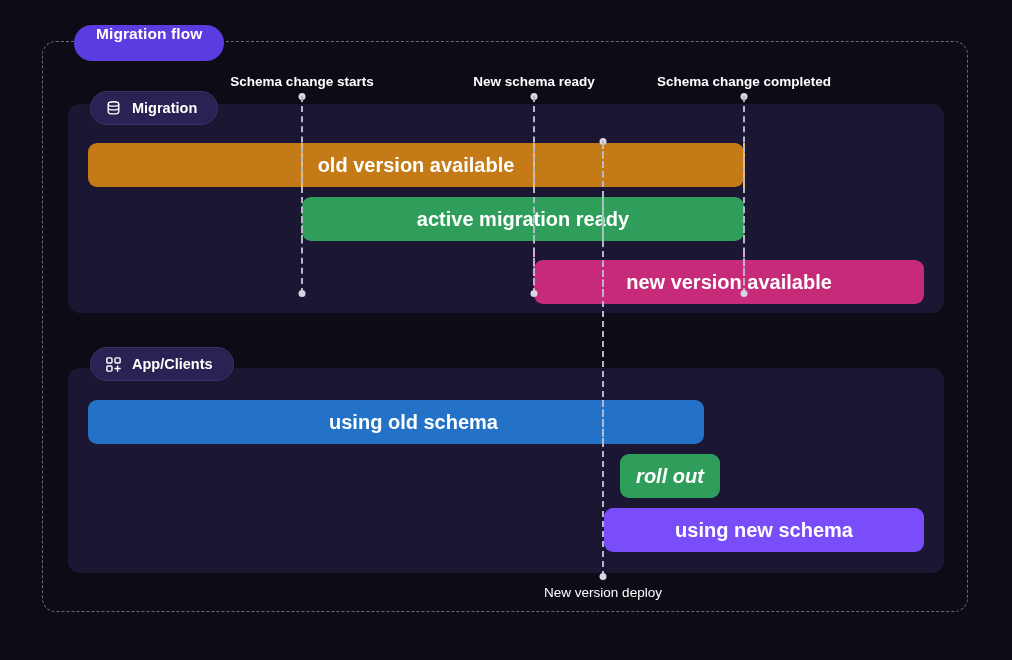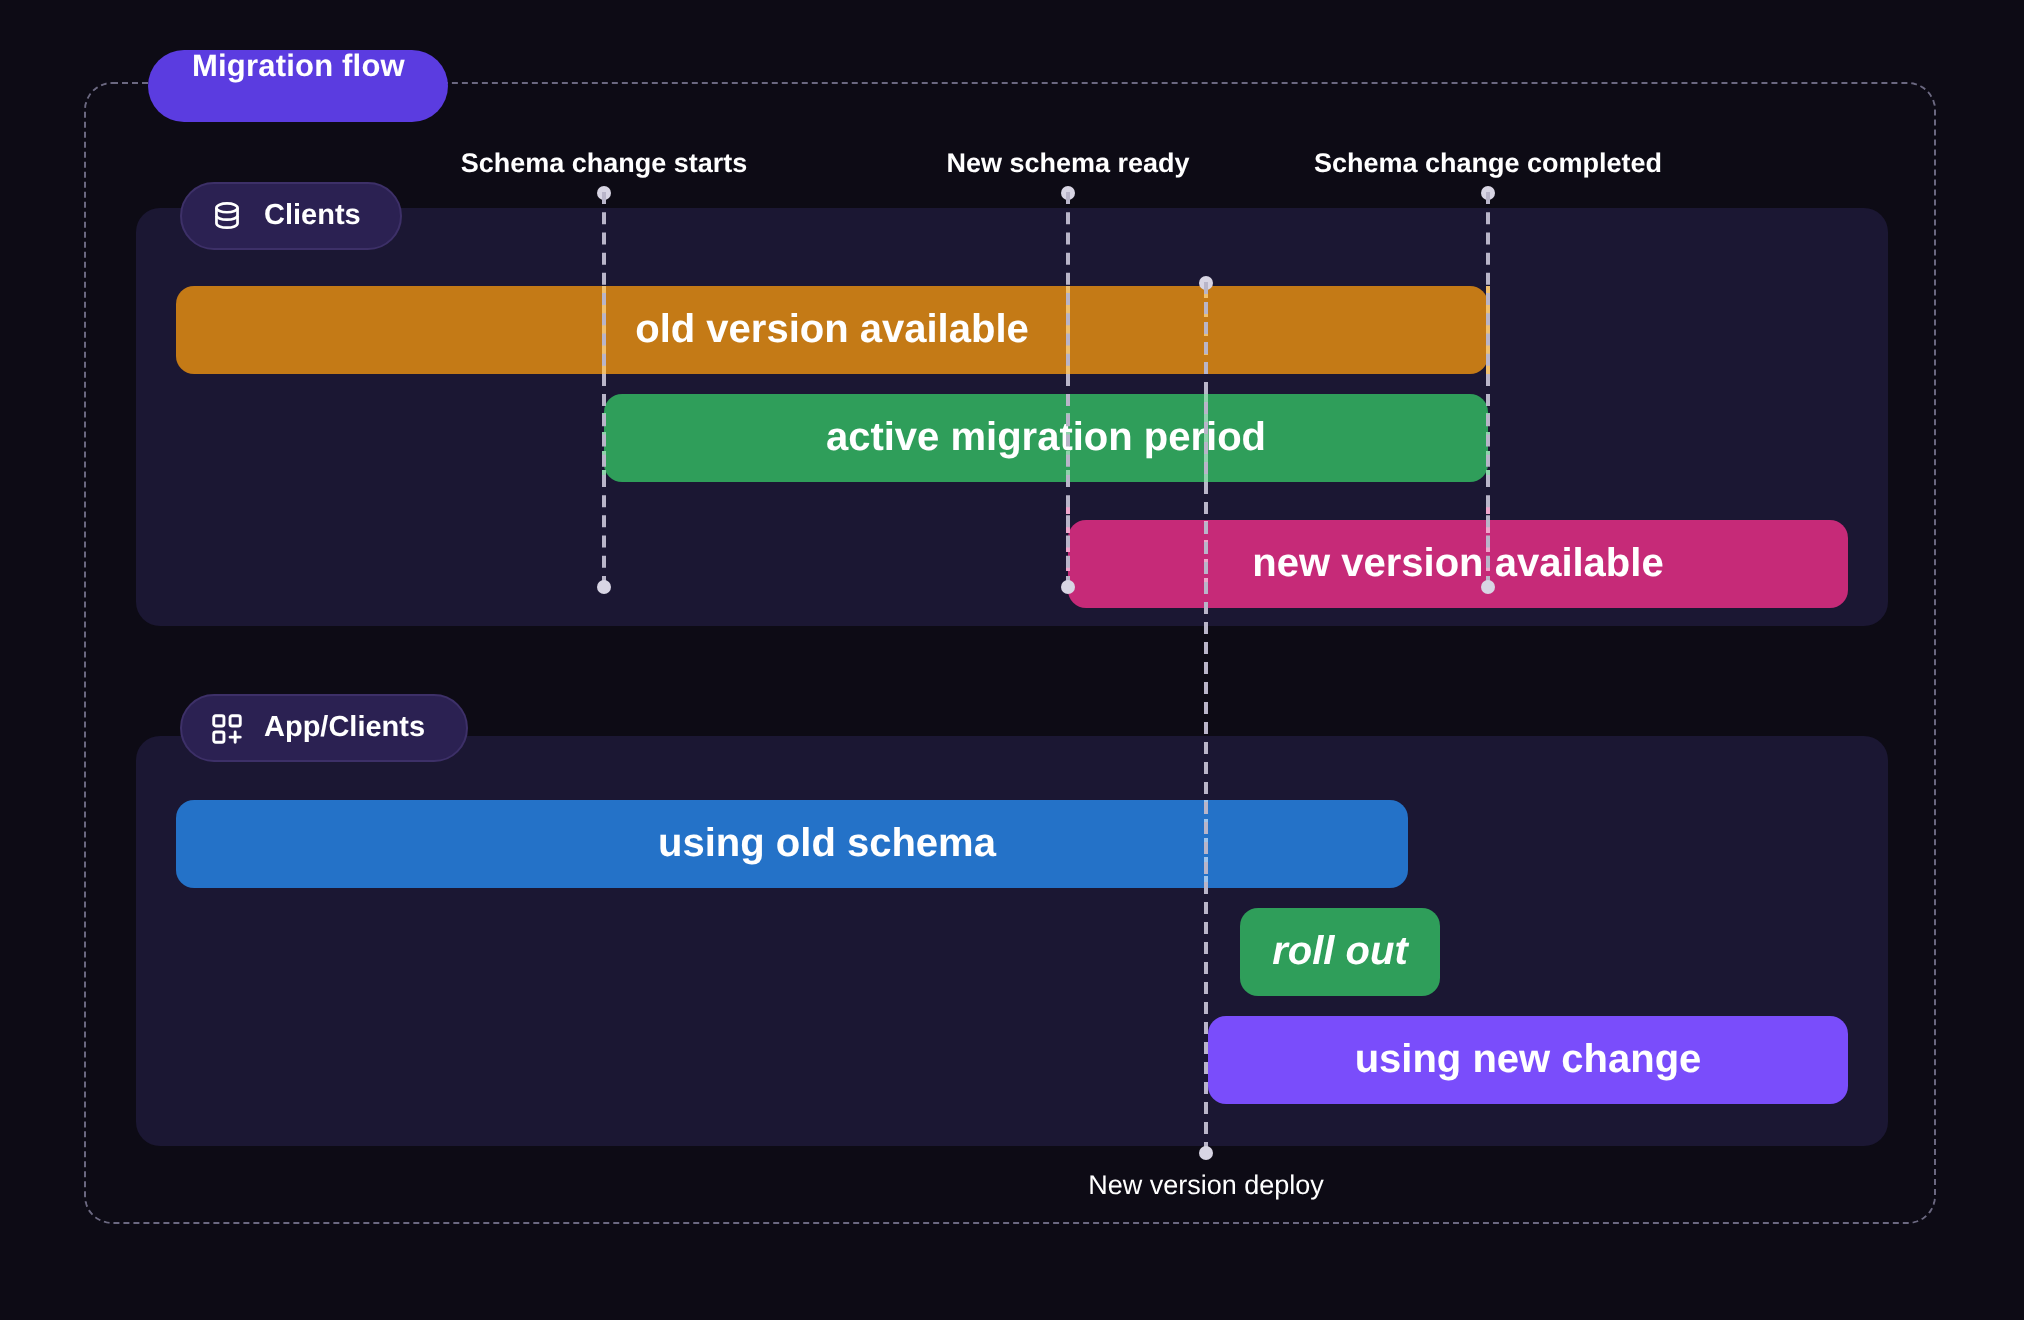--- a/index.html
+++ b/index.html
@@ -163,53 +163,53 @@
 <div id="app-panel" class="lane-panel"></div>
 
 <div id="db-pill" class="lane-pill">
   <span>
     <svg width="17" height="17" viewBox="0 0 20 20" fill="none" stroke="#ffffff" stroke-width="1.6">
       <ellipse cx="10" cy="4.6" rx="6.2" ry="2.6"></ellipse>
       <path d="M3.8 4.6 v4.4 c0 1.44 2.78 2.6 6.2 2.6 s6.2 -1.16 6.2 -2.6 V4.6"></path>
       <path d="M3.8 9.3 v4.4 c0 1.44 2.78 2.6 6.2 2.6 s6.2 -1.16 6.2 -2.6 V9.3"></path>
     </svg>
   </span>
-  <span>Clients</span>
+  <span>Migration</span>
 </div>
 
 <div id="app-pill" class="lane-pill">
   <span>
     <svg width="17" height="17" viewBox="0 0 20 20" fill="none" stroke="#ffffff" stroke-width="1.7">
       <rect x="2.2" y="2.2" width="6" height="6" rx="1.2"></rect>
       <rect x="11.8" y="2.2" width="6" height="6" rx="1.2"></rect>
       <rect x="2.2" y="11.8" width="6" height="6" rx="1.2"></rect>
       <path d="M14.8 11.8 v6 M11.8 14.8 h6" stroke-linecap="round"></path>
     </svg>
   </span>
   <span>App/Clients</span>
 </div>
 
 <div class="bar" style="left:88px;  top:143px; width:656px; background:#c47a16;">
   <span>old version available</span>
 </div>
 <div class="bar" style="left:302px; top:197px; width:442px; background:#2f9e5a;">
-  <span>active migration period</span>
+  <span>active migration ready</span>
 </div>
 <div class="bar" style="left:534px; top:260px; width:390px; background:#c62a78;">
   <span>new version available</span>
 </div>
 
 <div class="bar" style="left:88px;  top:400px; width:616px; background:#2472c8;padding-left:35px;">
   <span>using old schema</span>
 </div>
 <div class="bar" style="left:620px; top:454px; width:100px; background:#2f9e5a;font-style:italic;">
   <span>roll out</span>
 </div>
 <div class="bar" style="left:604px; top:508px; width:320px; background:#7a4dfb;">
-  <span>using new change</span>
+  <span>using new schema</span>
 </div>
 
 <div class="marker" style="left:301px; top:96px; height:198px; width:2px;">
   <span class="m-label">Schema change starts</span>
   <span class="m-dot top"></span>
   <span class="m-line"></span>
   <span class="m-dot bottom"></span>
 </div>
 
 <div class="marker-over" style="left:302px; top:143px; height:44px; border-color:#f0bf6d;"></div>

